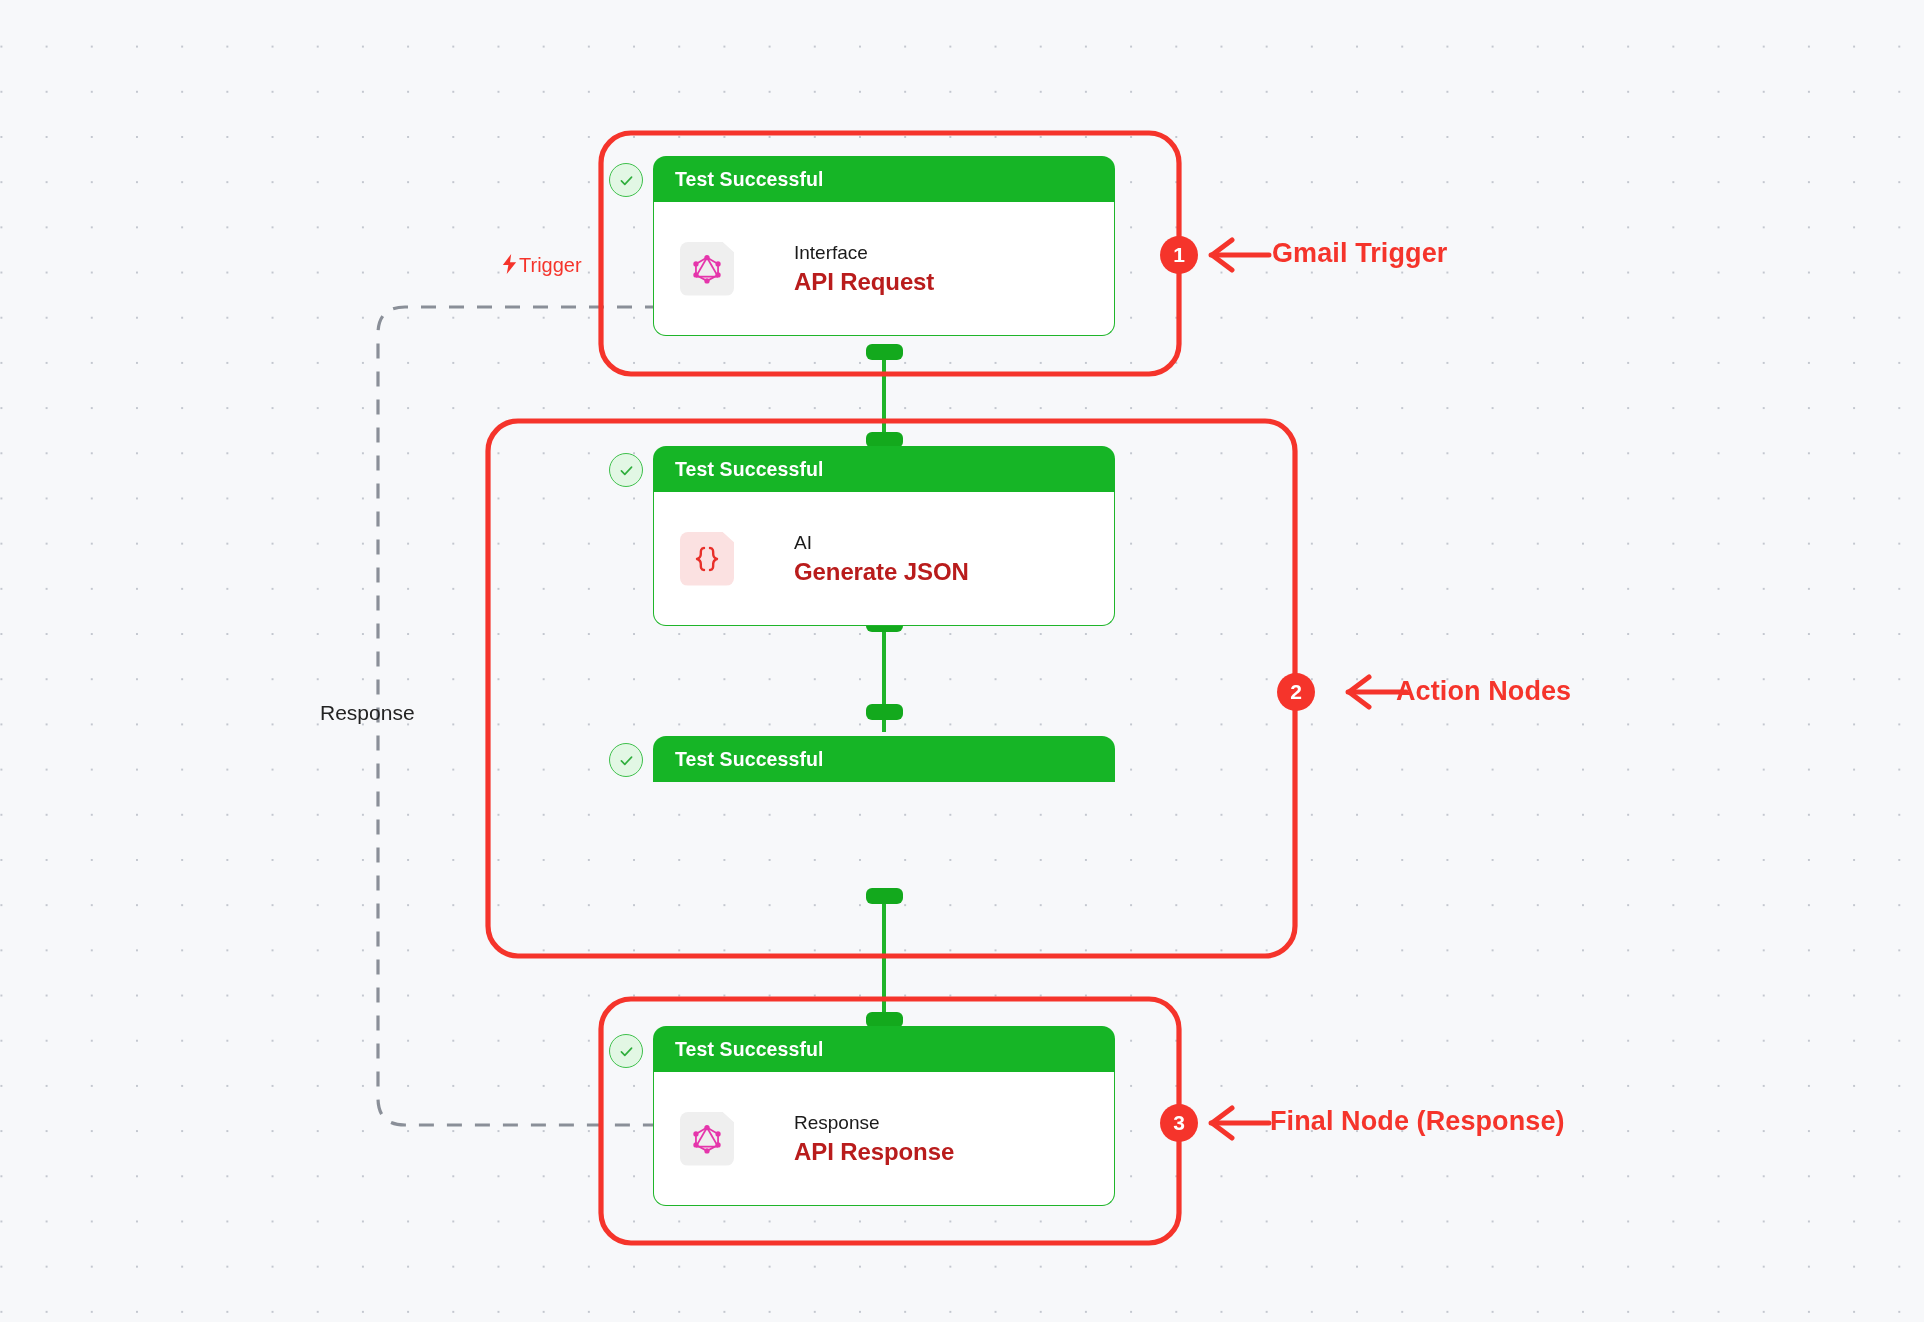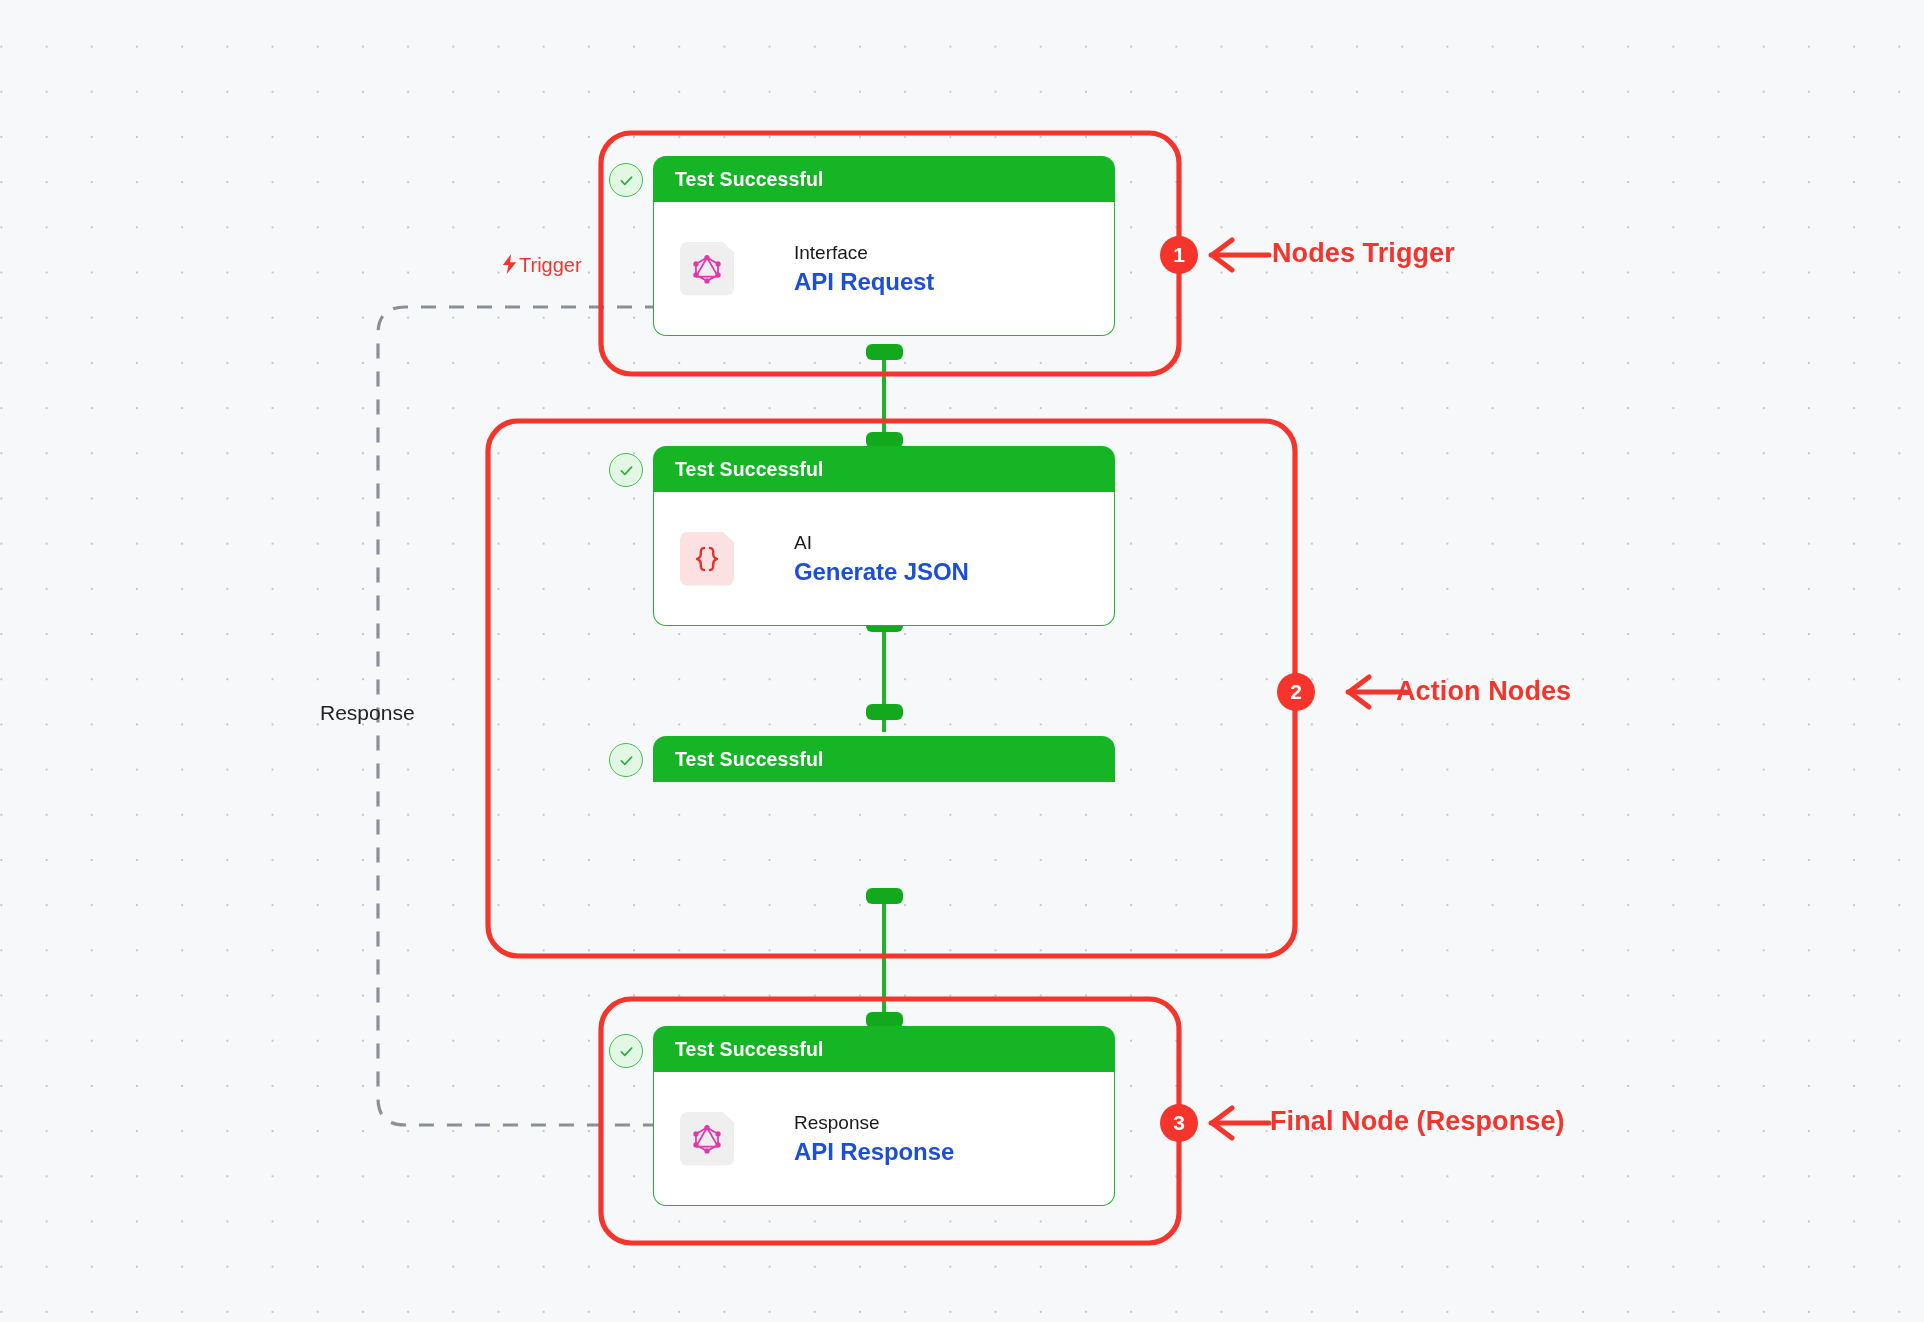--- a/index.html
+++ b/index.html
@@ -86,21 +86,21 @@
   .icon-gmail   { background: #efefef; }
   .node-texts { display: flex; flex-direction: column; justify-content: center; }
   .node-kind {
     font-size: 19px;
     color: #1a1a1a;
     line-height: 1.45;
   }
   .node-title {
     font-size: 24px;
     font-weight: bold;
-    color: #1d4ed8;
+    color: #b91c1c;
     line-height: 1.35;
     letter-spacing: -0.1px;
   }
 
   
   .check-badge {
     position: absolute;
     width: 34px;
     height: 34px;
     border-radius: 50%;
@@ -321,21 +321,21 @@
   </div>
 
   <div class="response-label" style="left:320px; top:693px;">
     <span>Response</span>
   </div>
 
   <div class="num-bubble" style="left:1160px; top:228px; background:#f5342b;">
     <span>1</span>
   </div>
   <div class="anno-label" style="left:1272px; top:230px; color:#f5342b;">
-    <span>Nodes Trigger</span>
+    <span>Gmail Trigger</span>
   </div>
 
   <div class="num-bubble" style="left:1277px; top:665px; background:#f5342b;">
     <span>2</span>
   </div>
   <div class="anno-label" style="left:1396px; top:668px; color:#f5342b;">
     <span>Action Nodes</span>
   </div>
 
   <div class="num-bubble" style="left:1160px; top:1096px; background:#f5342b;">

